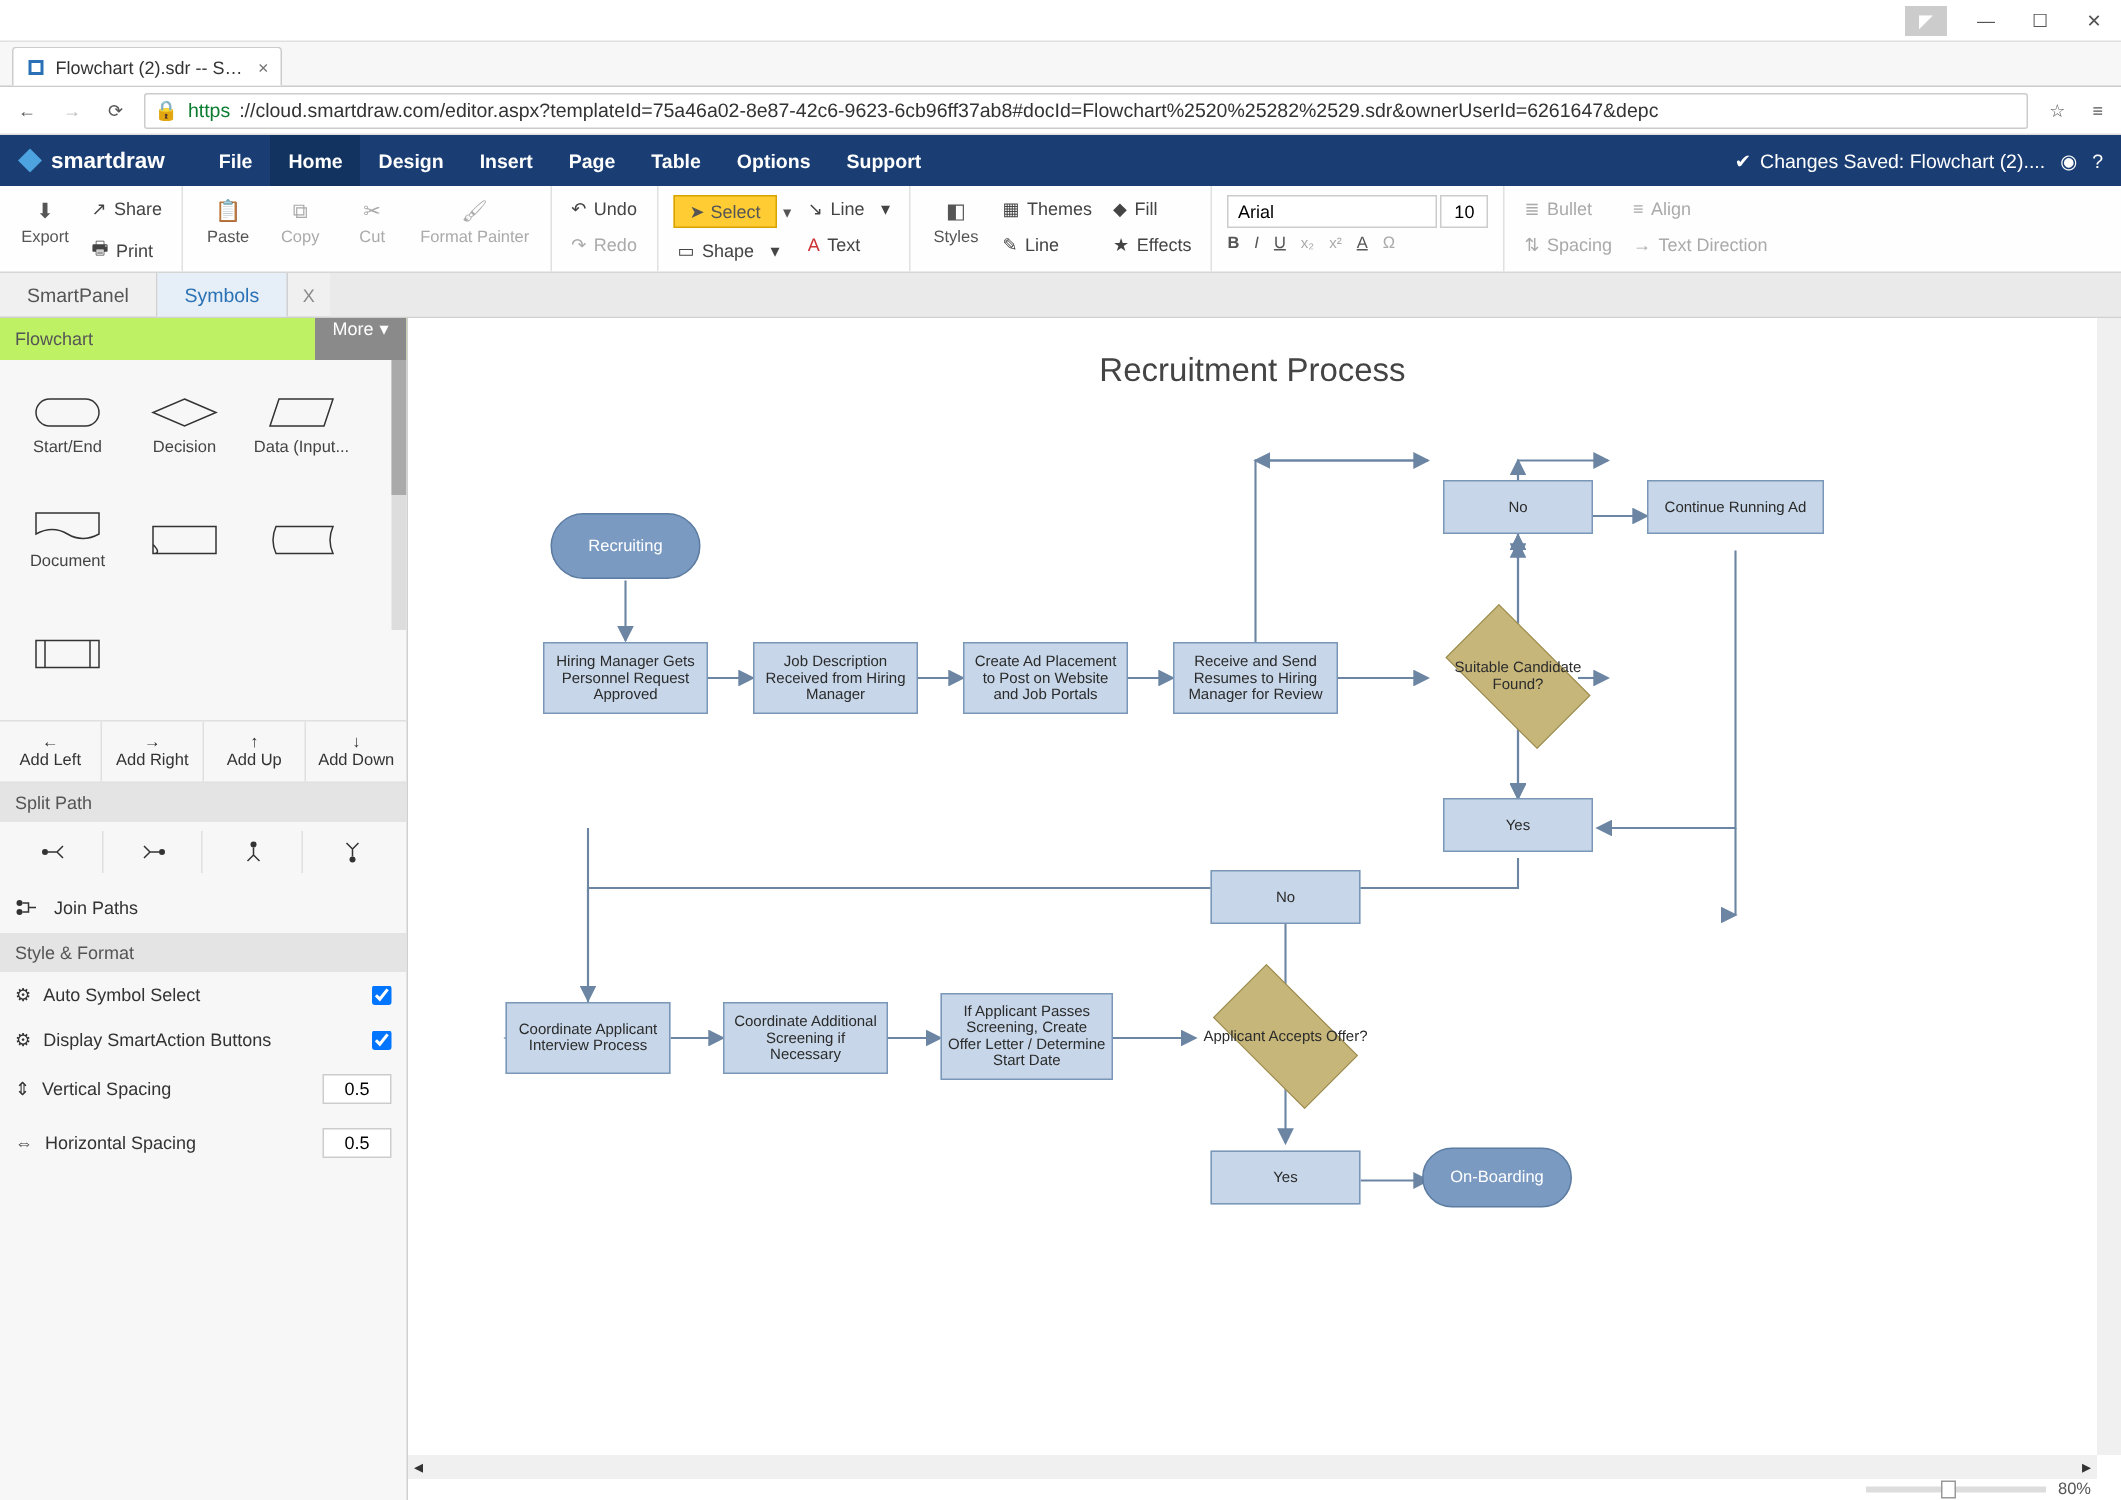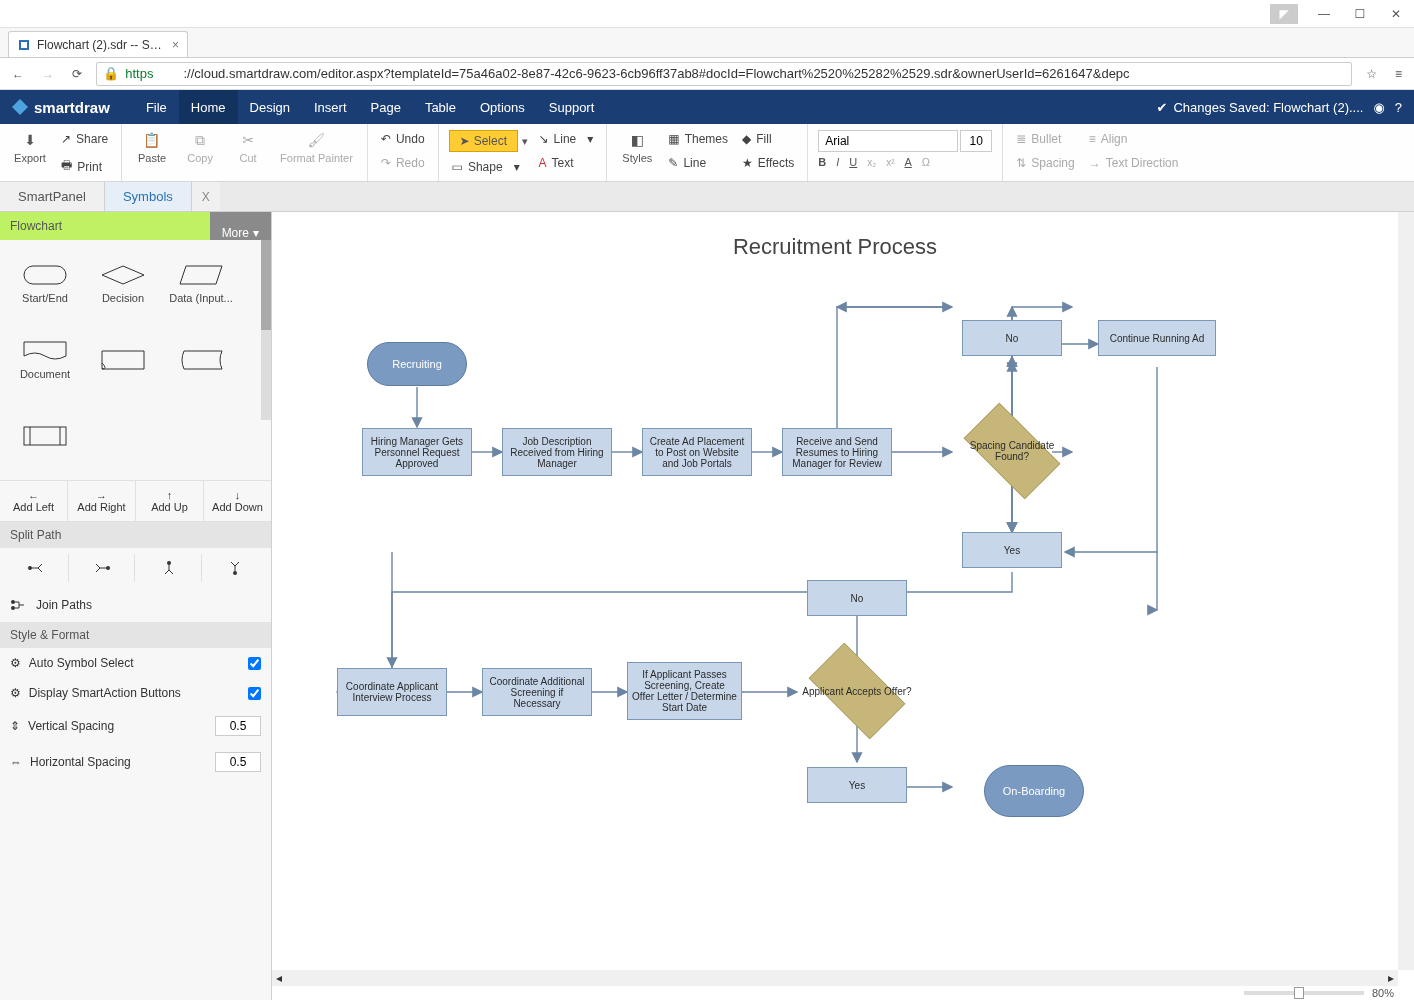--- a/index.html
+++ b/index.html
@@ -45,21 +45,21 @@
 .panel-tabs{height:30px;background:#f0f0f0;border-bottom:1px solid #d0d0d0;display:flex;align-items:stretch;}
 .panel-tab{padding:0 18px;display:flex;align-items:center;font-size:13px;color:#555;cursor:pointer;border-right:1px solid #d0d0d0;}
 .panel-tab.active{background:#e6eef7;color:#2a72b5;}
 .panel-tab-close{padding:0 10px;display:flex;align-items:center;color:#888;cursor:pointer;}
 .panel-tabs-rest{flex:1;background:#eaeaea;}
 
 .main{display:flex;height:calc(1000px - 28px - 30px - 32px - 34px - 58px - 30px);}
 .sidebar{width:272px;background:#f7f7f7;border-right:1px solid #d0d0d0;overflow:hidden;position:relative;}
 .sb-header{display:flex;background:#bef264;height:28px;align-items:center;font-size:12px;}
 .sb-title{padding:0 10px;flex:1;color:#555;}
-.sb-more{background:#8a8a8a;color:#fff;padding:0 12px;height:28px;display:flex;align-items:flex-end;gap:4px;cursor:pointer;}
+.sb-more{background:#8a8a8a;color:#fff;padding:0 12px;height:28px;display:flex;align-items:flex-start;gap:4px;cursor:pointer;}
 .shape-grid{display:flex;flex-wrap:wrap;padding:6px;gap:0;}
 .shape-cell{width:78px;height:76px;display:flex;flex-direction:column;align-items:center;justify-content:center;gap:6px;font-size:11px;color:#444;cursor:pointer;}
 .shape-cell.sel{background:#fff4d6;border:1px solid #e8c068;color:#8a5a00;}
 .shape-box{width:46px;height:22px;}
 .shape-scroll{position:absolute;right:0;top:28px;width:10px;height:180px;background:#ddd;}
 .shape-thumb{background:#aaa;height:90px;width:10px;}
 .sb-section-h{background:#e4e4e4;padding:6px 10px;font-size:12px;color:#555;}
 .addrow{display:flex;border-top:1px solid #e0e0e0;border-bottom:1px solid #e0e0e0;}
 .addbtn{flex:1;display:flex;flex-direction:column;align-items:center;justify-content:center;padding:8px 0;font-size:11px;cursor:pointer;border-right:1px solid #e0e0e0;}
 .addbtn:last-child{border-right:none;}
@@ -112,34 +112,34 @@
   </div>
 </div>
 
 <div class="urlbar">
   <span class="nav-btn">←</span>
   <span class="nav-btn disabled">→</span>
   <span class="nav-btn">⟳</span>
   <div class="url-field">
     <span style="color:#0a7c2f">🔒</span>
     <span class="https">https</span>
-      <span style="white-space:nowrap;overflow:hidden;margin-left:24px;">://cloud.smartdraw.com/editor.aspx?templateId=75a46a02-8e87-42c6-9623-6cb96ff37ab8#docId=Flowchart%2520%25282%2529.sdr&amp;ownerUserId=6261647&amp;depc</span>
+      <span style="white-space:nowrap;overflow:hidden;">://cloud.smartdraw.com/editor.aspx?templateId=75a46a02-8e87-42c6-9623-6cb96ff37ab8#docId=Flowchart%2520%25282%2529.sdr&amp;ownerUserId=6261647&amp;depc</span>
   </div>
   <span class="nav-btn">☆</span>
   <span class="nav-btn">≡</span>
 </div>
 
 <div class="app-header">
   <div class="logo">
     <svg width="16" height="16">
         <polygon points="8,0 16,8 8,16 0,8" fill="#4da3e0"></polygon>
       </svg>
     <span>smartdraw</span>
   </div>
-  <div id="menu-items" style="display: flex;">
+  <div id="menu-items" style="display: flex; font-weight: bold;">
       <div class="menuitem">File</div>
       <div class="menuitem active">Home</div>
       <div class="menuitem">Design</div>
       <div class="menuitem">Insert</div>
       <div class="menuitem">Page</div>
       <div class="menuitem">Table</div>
       <div class="menuitem">Options</div>
       <div class="menuitem">Support</div>
     </div>
   <div class="header-right">
@@ -496,21 +496,21 @@
           <span>Job Description Received from Hiring Manager</span>
         </div>
       <div class="node rect" style="left:370px;top:216px;width:110px;height:48px;">
           <span>Create Ad Placement to Post on Website and Job Portals</span>
         </div>
       <div class="node rect" style="left:510px;top:216px;width:110px;height:48px;">
           <span>Receive and Send Resumes to Hiring Manager for Review</span>
         </div>
       <div class="node diamond" style="left:680px;top:204px;">
           <div class="diamond-inner"></div>
-          <span class="diamond-label">Spacing Candidate Found?</span>
+          <span class="diamond-label">Suitable Candidate Found?</span>
         </div>
       <div class="node rect" style="left:690px;top:108px;width:100px;height:36px;">
           <span>No</span>
         </div>
       <div class="node rect" style="left:826px;top:108px;width:118px;height:36px;">
           <span>Continue Running Ad</span>
         </div>
       <div class="node rect" style="left:690px;top:320px;width:100px;height:36px;">
           <span>Yes</span>
         </div>
@@ -528,21 +528,21 @@
       <div class="node rect" style="left:355px;top:450px;width:115px;height:58px;align-items:center;">
           <span>If Applicant Passes Screening, Create Offer Letter / Determine Start Date</span>
         </div>
       <div class="node diamond" style="left:525px;top:444px;">
           <div class="diamond-inner"></div>
           <span class="diamond-label">Applicant Accepts Offer?</span>
         </div>
       <div class="node rect" style="left:535px;top:555px;width:100px;height:36px;">
           <span>Yes</span>
         </div>
-      <div class="node terminator" style="left:712px;top:553px;width:100px;height:52px;">
+      <div class="node terminator" style="left:676px;top:553px;width:100px;height:40px;">
           <span>On-Boarding</span>
         </div>
     </div>
 
     <div class="vscroll"></div>
     <div class="hscroll">
         <span style="padding:0 4px;">◂</span>
         <div class="hscroll-track"></div>
         <span style="padding:0 4px;">▸</span>
       </div>

